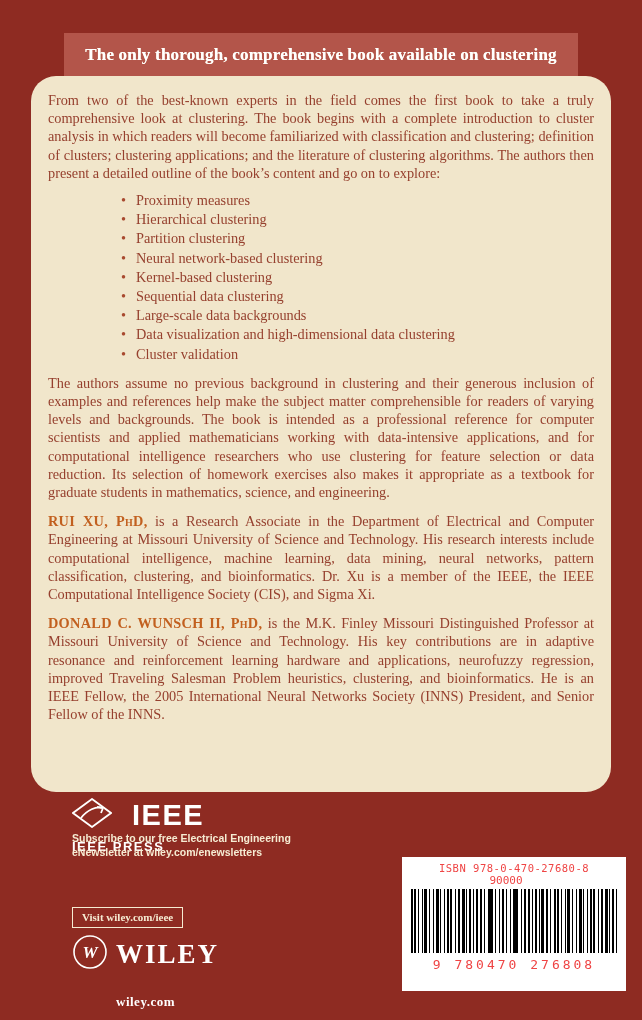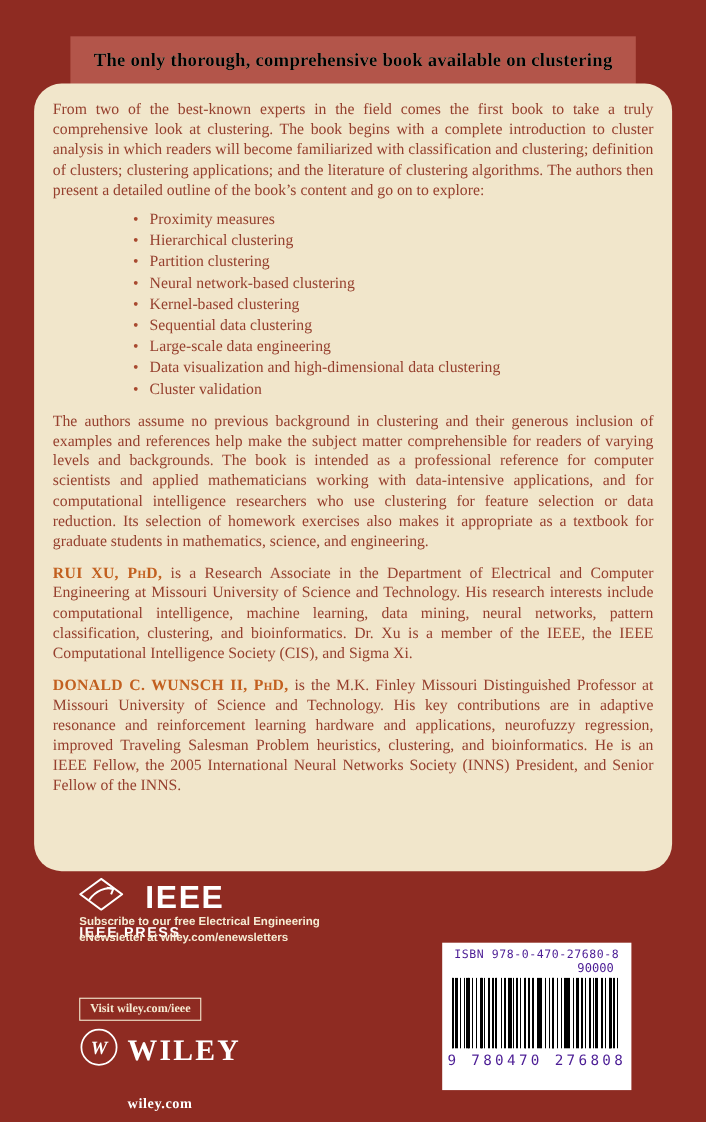--- a/index.html
+++ b/index.html
@@ -14,21 +14,21 @@
     height: 1020px;
     background: #8e2b22;
     overflow: hidden;
   }
   
   .banner {
     position: absolute;
     left: 64px; top: 33px;
     width: 514px; height: 44px;
     background: #b3554a;
-    color: #000000;
+    color: #ffffff;
     font-size: 17px;
     font-weight: bold;
     display: flex; align-items: center; justify-content: center;
     letter-spacing: 0.2px;
     text-shadow: 0 0 0.4px #f4e5c3;
   }
   
   .panel {
     position: absolute;
     left: 31px; top: 76px;
@@ -128,33 +128,33 @@
     font-family: "Liberation Serif", serif;
     font-weight: bold;
     font-size: 13px;
     letter-spacing: 0.5px;
     margin: 20px 0 0 44px;
   }
   
   .barcode-box {
     position: absolute;
     left: 402px; top: 857px;
-    width: 172px; height: 134px;
+    width: 224px; height: 134px;
     background: #ffffff;
-    color: #4c1d95;
+    color: #ef4444;
     font-family: "DejaVu Sans Mono", monospace;
   }
   .isbn-line {
     text-align: center;
     font-size: 10.5px;
     letter-spacing: 0.5px;
     padding-top: 5px;
   }
   .price-line {
-    text-align: right;
+    text-align: center;
     font-size: 11px;
     padding-right: 16px;
     margin-top: 0px;
   }
   .bars {
     margin: 2px 9px 0 9px;
     height: 64px;
     background-color: #ffffff;
     background-image:
       repeating-linear-gradient(90deg, #000 0 1px, transparent 1px 3px, #000 3px 5px, transparent 5px 7px, #000 7px 8px, transparent 8px 11px),
@@ -179,21 +179,21 @@
   <div class="panel">
     <p>From two of the best-known experts in the field comes the first book to take a truly comprehensive look at clustering. The book begins with a complete introduction to cluster analysis in which readers will become familiarized with classification and clustering; definition of clusters; clustering applications; and the literature of clustering algorithms. The authors then present a detailed outline of the book’s content and go on to explore:</p>
 
     <ul class="bullets">
       <li>Proximity measures</li>
       <li>Hierarchical clustering</li>
       <li>Partition clustering</li>
       <li>Neural network-based clustering</li>
       <li>Kernel-based clustering</li>
       <li>Sequential data clustering</li>
-      <li>Large-scale data engineering</li>
+      <li>Large-scale data backgrounds</li>
       <li>Data visualization and high-dimensional data clustering</li>
       <li>Cluster validation</li>
     </ul>
 
     <p>The authors assume no previous background in clustering and their generous inclusion of examples and references help make the subject matter comprehensible for readers of varying levels and backgrounds. The book is intended as a professional reference for computer scientists and applied mathematicians working with data-intensive applications, and for computational intelligence researchers who use clustering for feature selection or data reduction. Its selection of homework exercises also makes it appropriate as a textbook for graduate students in mathematics, science, and engineering.</p>
 
     <p class="bio">
       <span class="author-name">RUI XU, PhD,</span><span> is a Research Associate in the Department of Electrical and Computer Engineering at Missouri University of Science and Technology. His research interests include computational intelligence, machine learning, data mining, neural networks, pattern classification, clustering, and bioinformatics. Dr. Xu is a member of the IEEE, the IEEE Computational Intelligence Society (CIS), and Sigma Xi.</span>
     </p>
 

